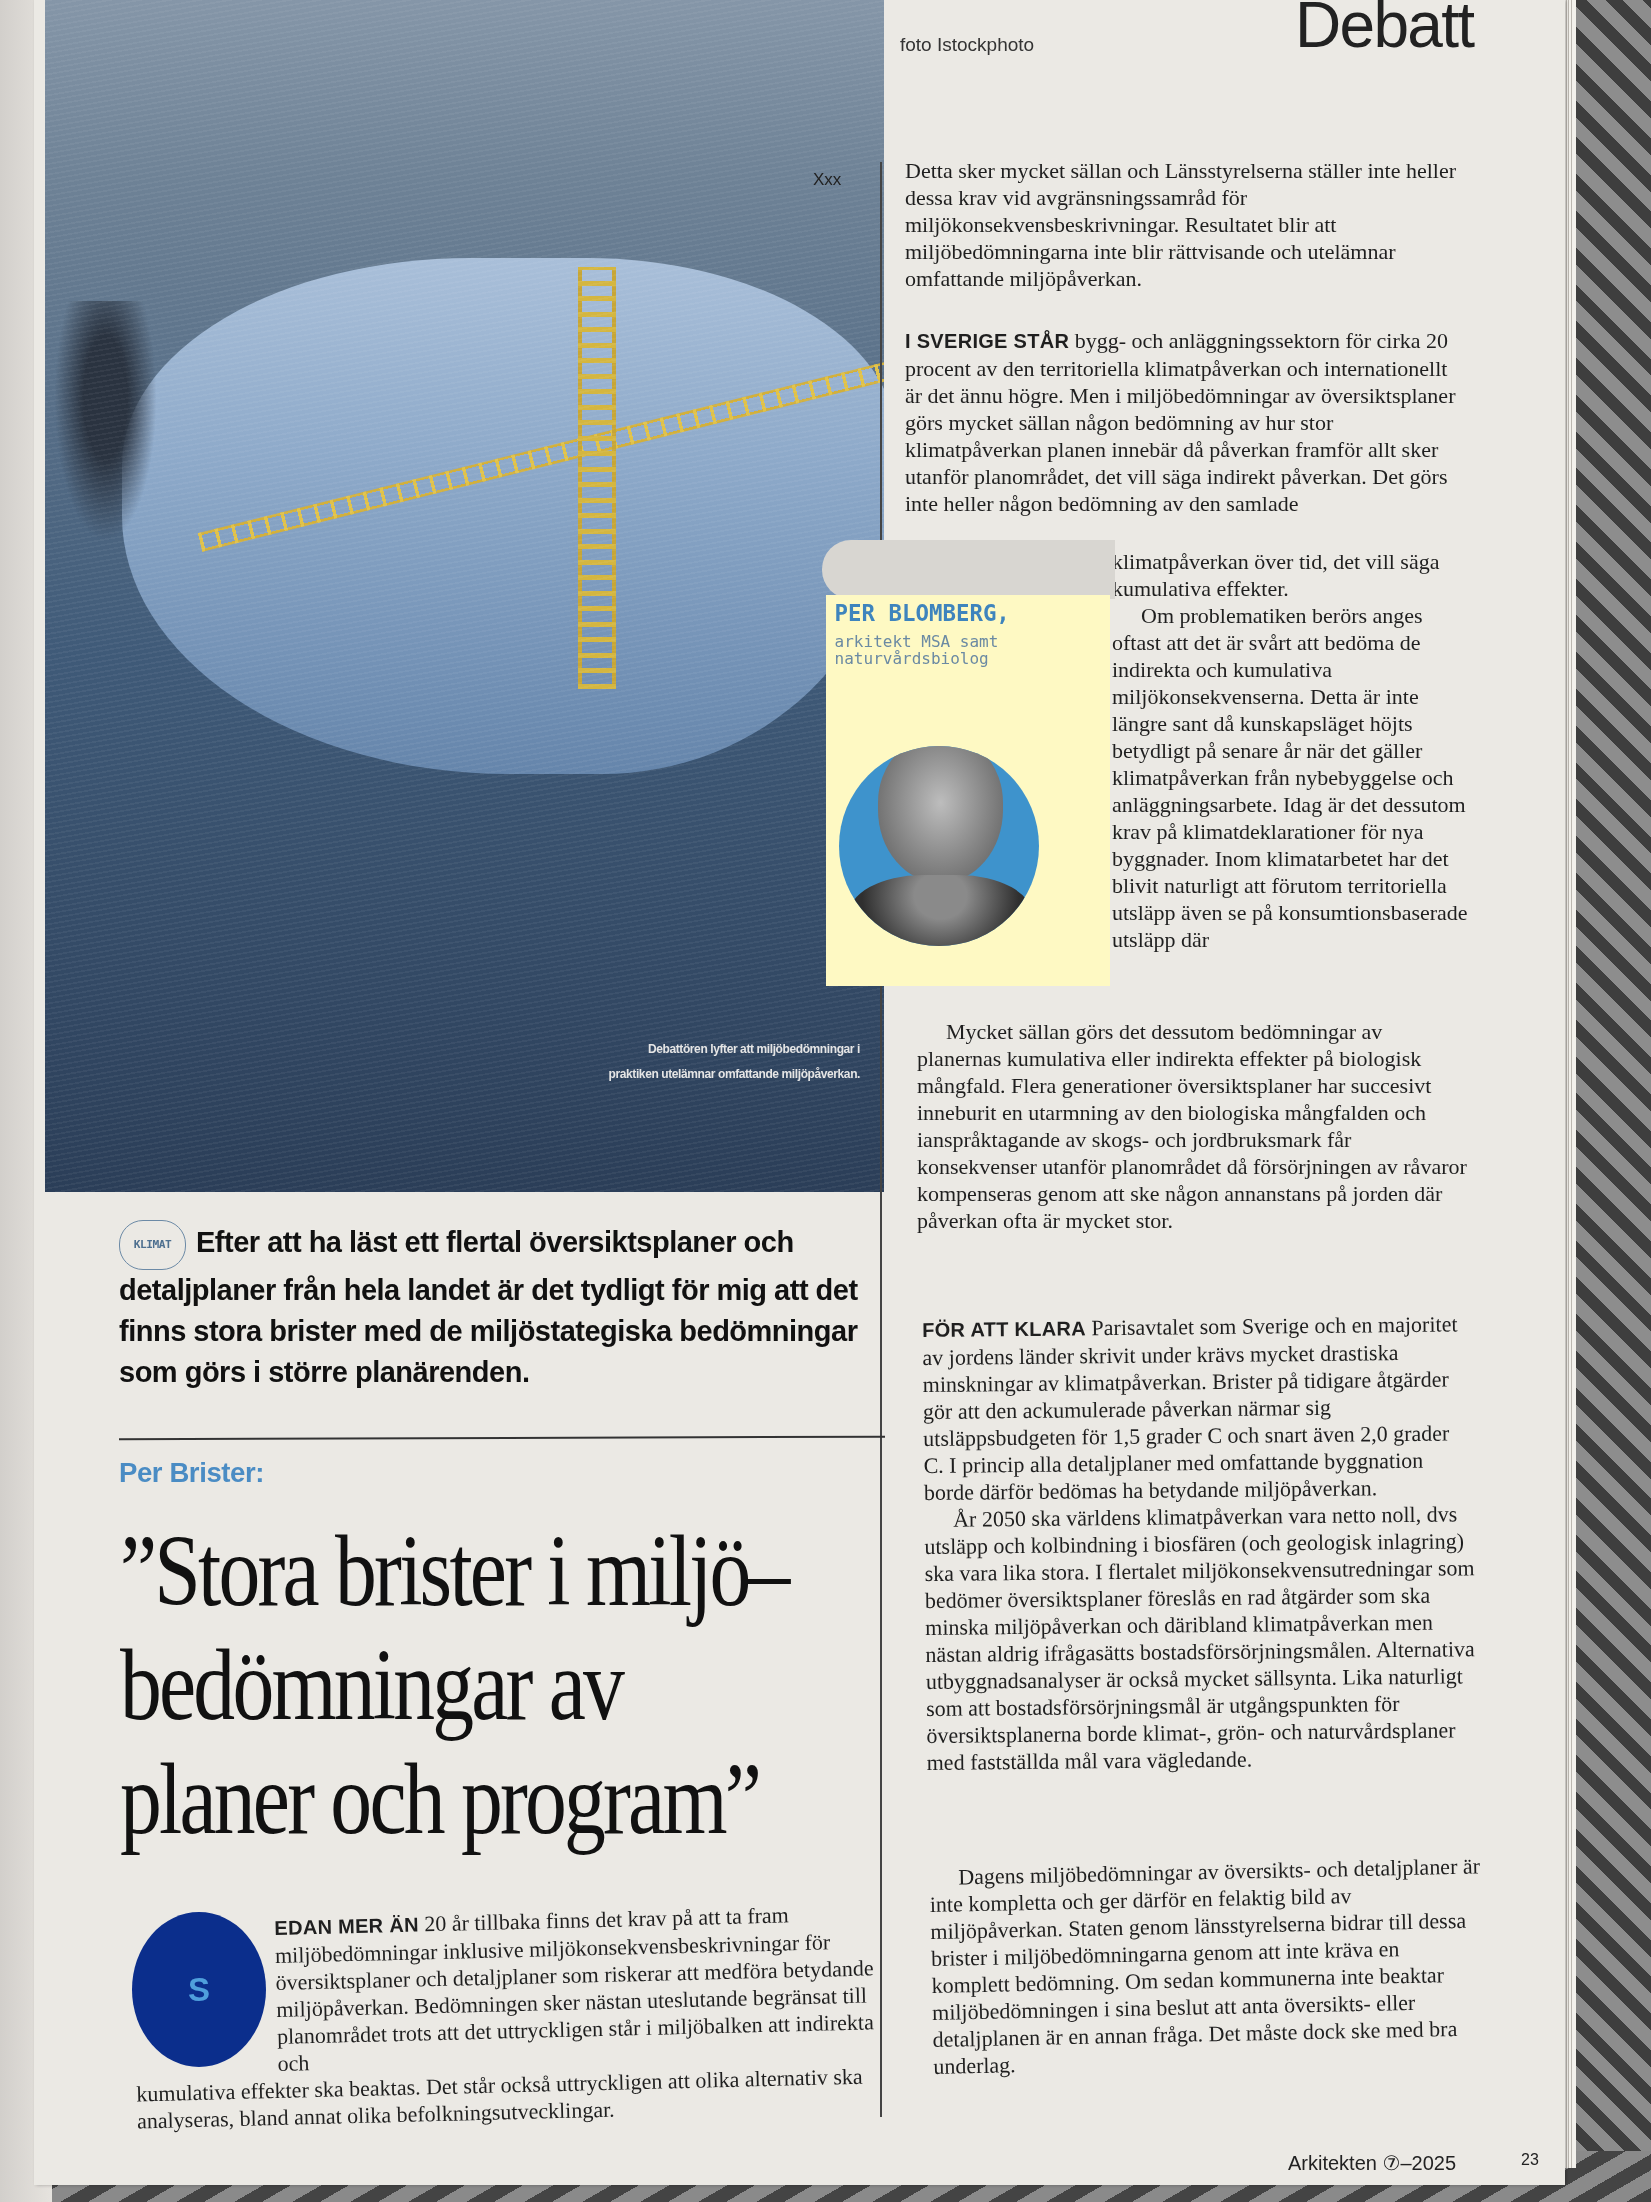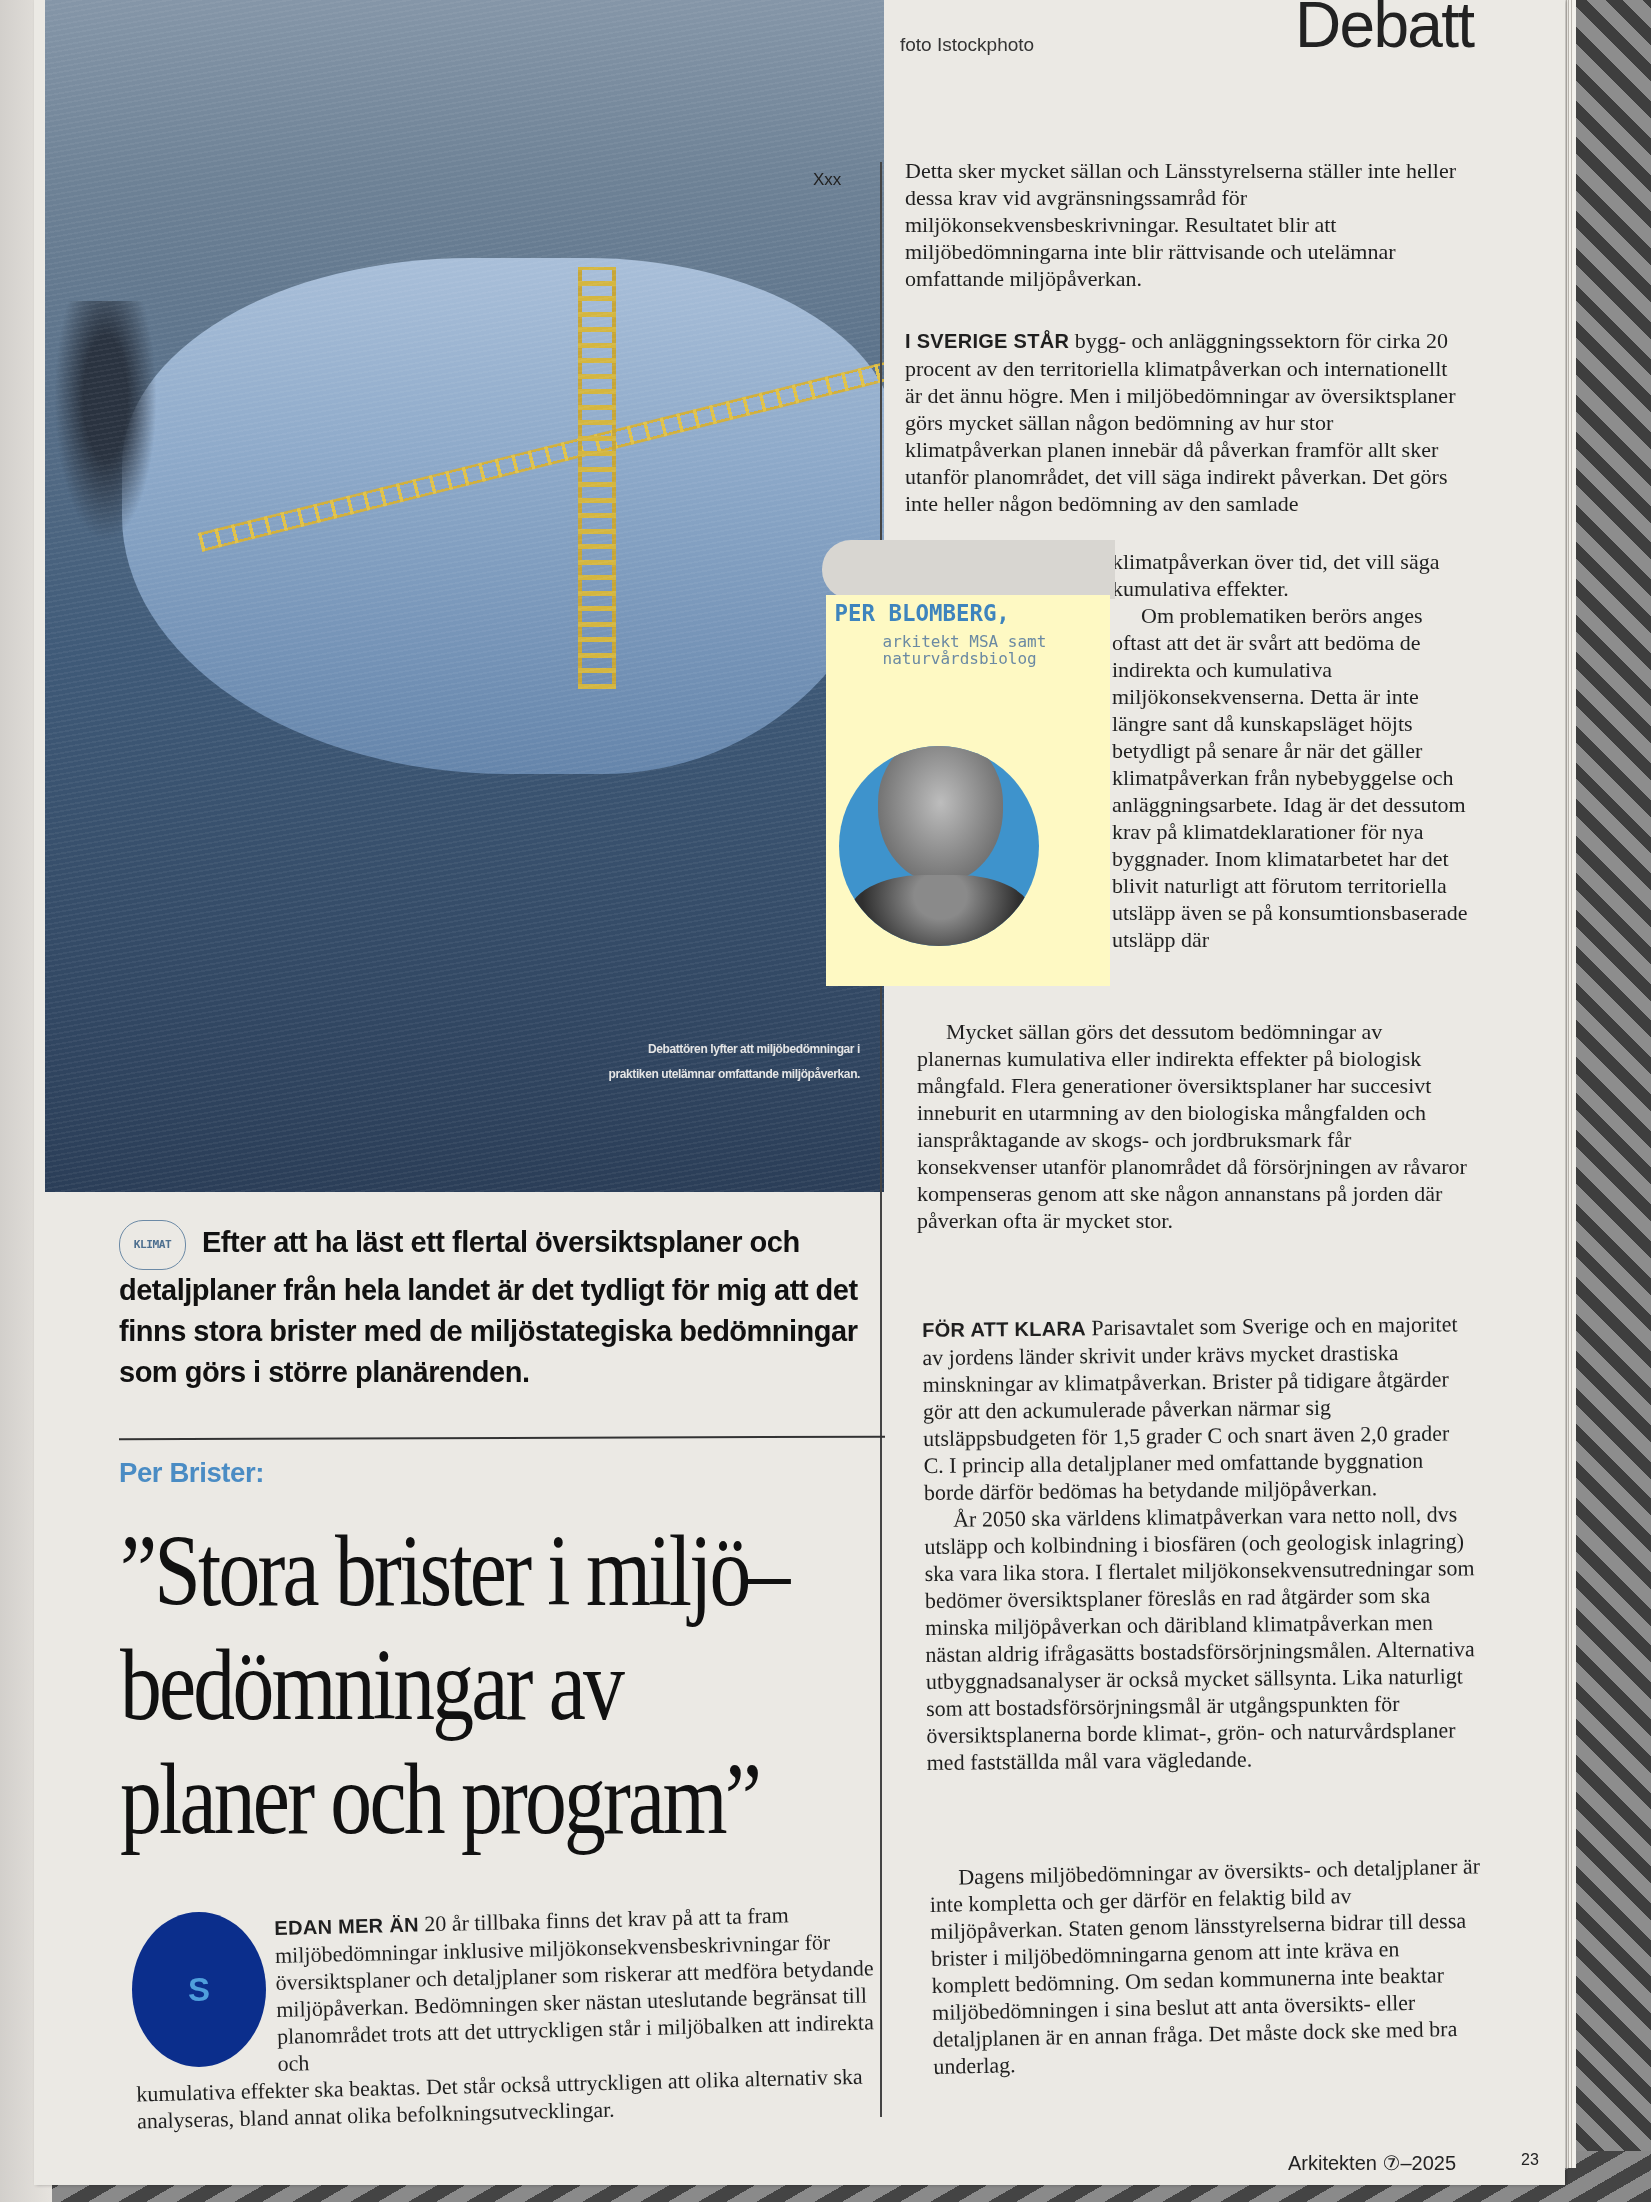--- a/index.html
+++ b/index.html
@@ -109,40 +109,40 @@
   .author-box {
     position: absolute; left: 826px; top: 595px; width: 284px; height: 391px;
     background: #fef9c3;
   }
   .author-name {
     position: absolute; left: 8.6px; top: 5.2px;
     font-family: "DejaVu Sans Mono", monospace; font-weight: bold; font-size: 22.4px; color: #3e84bd;
   }
   .author-role {
     position: absolute; left: 8.6px; top: 38px; width: 258px;
-    font-family: "DejaVu Sans Mono", monospace; font-size: 16px; line-height: 17px; color: #6b8aa3; margin-left: 48px;
+    font-family: "DejaVu Sans Mono", monospace; font-size: 16px; line-height: 17px; color: #6b8aa3;
   }
   .author-photo {
     position: absolute; left: 13px; top: 151px; width: 200px; height: 200px; border-radius: 50%;
     background: #3e93cc; overflow: hidden;
   }
   .author-photo .head {
     position: absolute; left: 39px; top: -8.6px; width: 125px; height: 146px; border-radius: 45% 45% 50% 50%;
     background: radial-gradient(ellipse at 50% 45%, #bdbdbd, #6a6a6a 80%);
   }
   .author-photo .body {
     position: absolute; left: 8.6px; top: 129px; width: 185px; height: 103px; border-radius: 40% 40% 0 0;
     background: radial-gradient(ellipse at 50% 20%, #8a8a8a 20%, #2f2f2f 60%);
   }
   
   .kicker-row { position: absolute; left: 119px; top: 1220px; width: 757px; }
   .tag {
     display: inline-block; vertical-align: 3.4px;
     border: 1.7px solid #6c8aa6; border-radius: 24px;
-    padding: 3.4px 13.8px; margin-right: 16px;
+    padding: 3.4px 13.8px; margin-right: 10px;
     font-family: "DejaVu Sans Mono", monospace; font-size: 11.2px; color: #4d6f8f;
   }
   .ingress {
     font-family: "Liberation Sans", sans-serif; font-weight: bold;
     font-size: 29px; line-height: 41px; color: #111; letter-spacing: -0.5px;
   }
   .headline-rule {
     position: absolute; left: 119px; top: 1437px; width: 766px; height: 1.7px; background: #333;
     transform: rotate(-0.2deg);
   }

